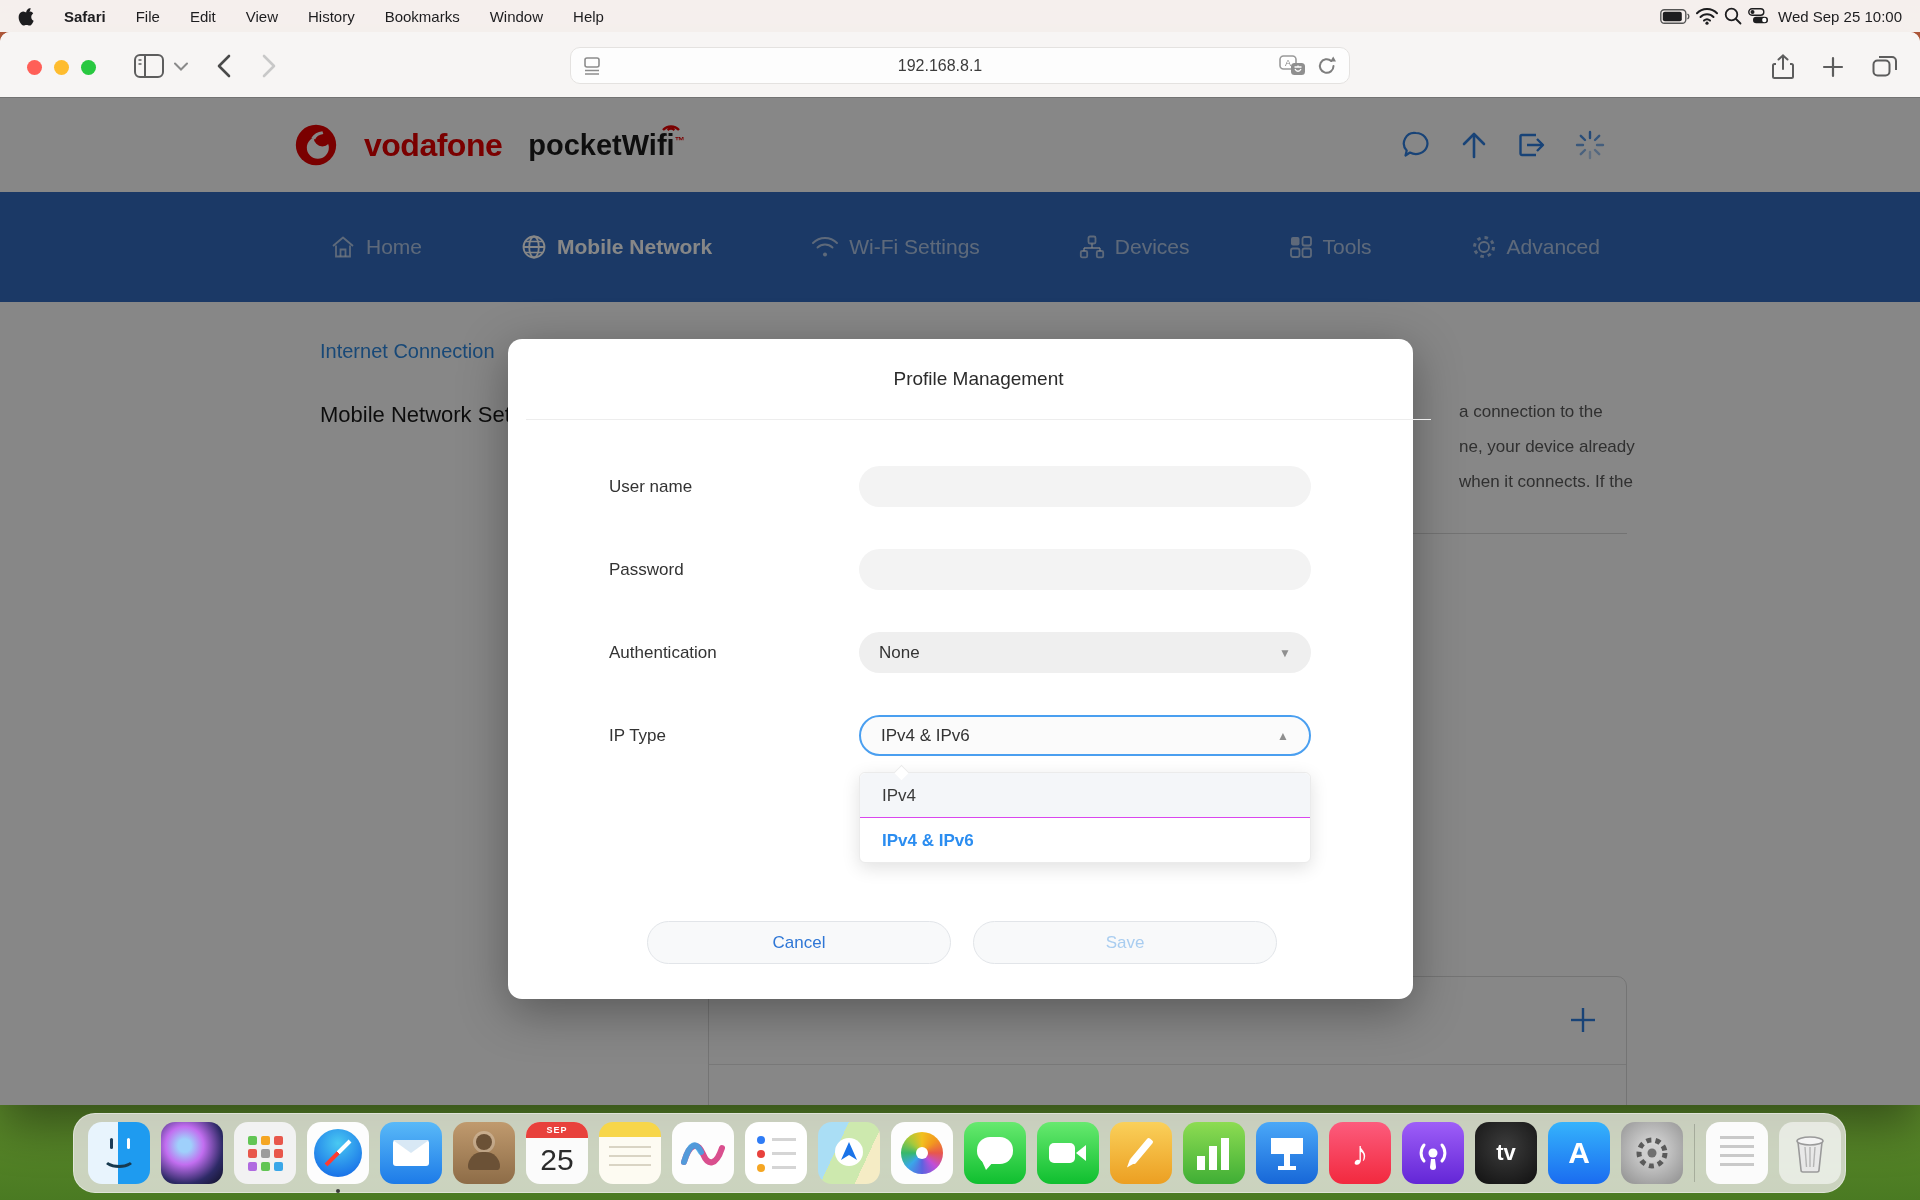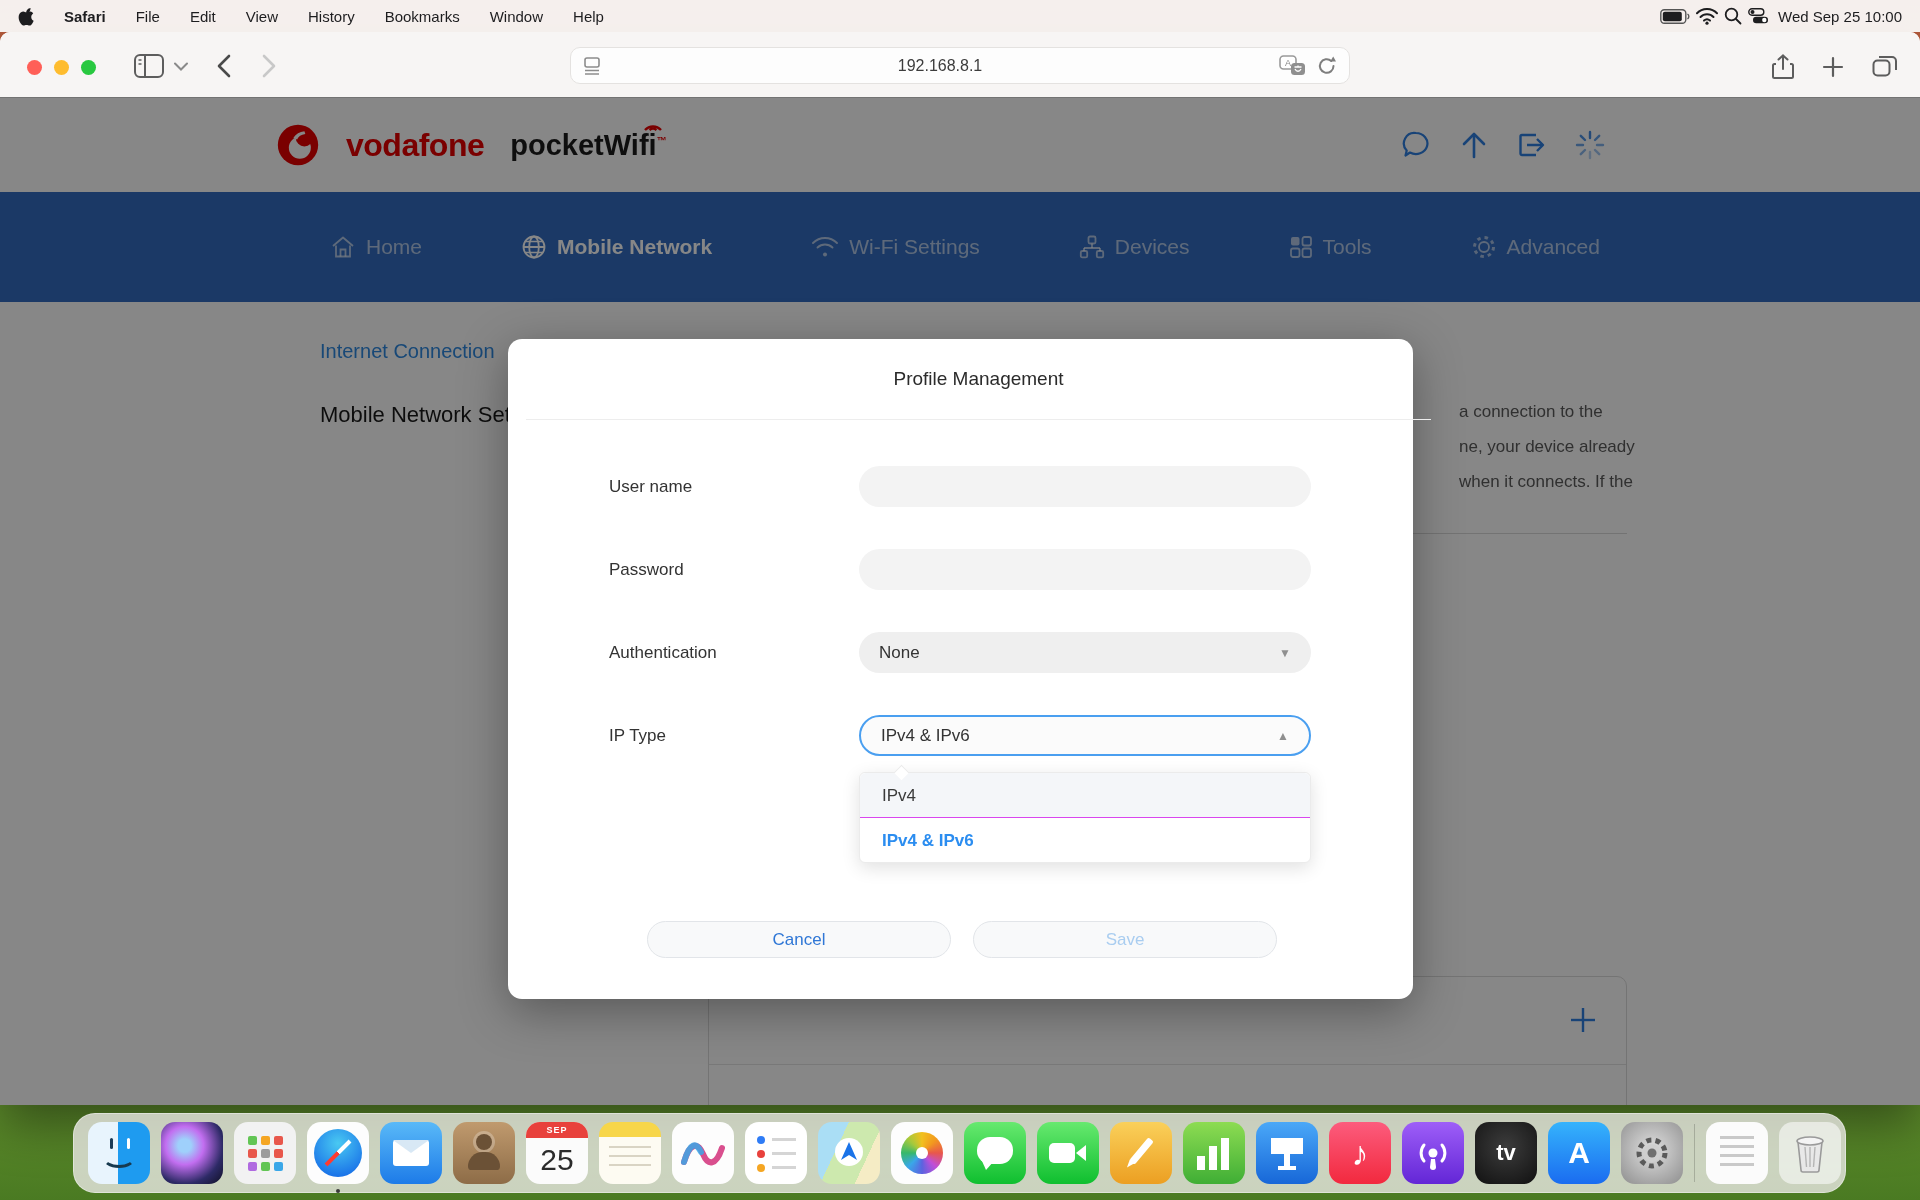--- a/index.html
+++ b/index.html
@@ -29,21 +29,21 @@
   .tl.yellow { left:54px; background:#febc2e; }
   .tl.green { left:81px; background:#28c840; }
   .tbicon { position:absolute; top:22px; color:#5d5d5d; }
   .urlbar { position:absolute; left:570px; top:15px; width:780px; height:37px;
     background:#fdfdfd; border:1px solid #e4e2e0; border-radius:10px;
     display:flex; align-items:center; padding:0 12px; }
   .urlbar .addr { flex:1; text-align:center; font-size:16px; color:#3c3c3c; }
   
   .webarea { position:absolute; top:66px; left:0; width:1920px; height:1007px; background:#fff; overflow:hidden; }
   .siteheader { position:absolute; top:0; left:0; width:100%; height:94px; background:#fff; }
-  .logos { position:absolute; left:276px; top:0; height:94px; display:flex; align-items:center; gap:26px; }
+  .logos { position:absolute; left:294px; top:0; height:94px; display:flex; align-items:center; gap:26px; }
   .vf-word { font-size:32px; font-weight:600; color:#e60000; letter-spacing:-0.5px; }
   .pw-word { font-size:29px; font-weight:700; color:#1c1c1c; position:relative; }
   .pw-word .tm { font-size:10px; color:#e60000; vertical-align:super; }
   .pw-arcs { position:absolute; top:-12px; right:4px; }
   .hdr-icons { position:absolute; right:314px; top:0; height:94px; display:flex; align-items:center; gap:26px; }
   .hdr-icons .hicon { width:32px; height:32px; display:flex; align-items:center; justify-content:center; }
   
   .nav { position:absolute; top:94px; left:0; width:100%; height:110px; background:#336dc0; }
   .nav-inner { position:absolute; left:330px; top:0; width:1270px; height:110px;
     display:flex; align-items:center; justify-content:space-between; }
@@ -81,21 +81,21 @@
   .sel .caret { margin-left:auto; font-size:12px; color:#8f8f8f; }
   .sel.open { background:#fbfbfb; border:2px solid #4a9ff0; }
   .m-drop { position:absolute; left:351px; top:433px; width:452px; height:91px;
     background:#fff; border:1px solid #ebebeb; border-radius:6px;
     box-shadow:0 5px 18px rgba(0,0,0,0.12); }
   .m-drop::before { content:""; position:absolute; top:-6px; left:36px; width:10px; height:10px;
     background:#fff; border-left:1px solid #ebebeb; border-top:1px solid #ebebeb; transform:rotate(45deg); }
   .m-opt { height:45px; line-height:45px; padding-left:22px; font-size:17px; color:#3a3a3a; cursor:pointer; }
   .m-opt.hover { background:#f4f6f9; border-radius:6px 6px 0 0; border-bottom:1px solid #d946ef; }
   .m-opt.selected { color:#2b8df0; font-weight:700; }
-  .m-btn { position:absolute; top:582px; width:304px; height:37px; border-radius:26px;
+  .m-btn { position:absolute; top:582px; width:304px; height:43px; border-radius:26px;
     background:#f8f9fa; border:1px solid #e2e5e9; display:flex; align-items:center;
     justify-content:center; font-size:17px; cursor:pointer; }
   .m-btn.cancel { left:139px; color:#2f77d6; }
   .m-btn.save { left:465px; color:#a9cdf0; }
   
   .dock { position:absolute; left:73px; top:1113px; width:1773px; height:80px;
     background:rgba(238,236,234,0.78); border:1px solid rgba(255,255,255,0.4);
     border-radius:22px; display:flex; align-items:center; gap:11px; padding:0 14px; z-index:40; }
   .dicon { width:62px; height:62px; border-radius:14px; position:relative; flex:0 0 auto; cursor:pointer; }
   .ddot { position:absolute; bottom:-9px; left:50%; transform:translateX(-50%);

